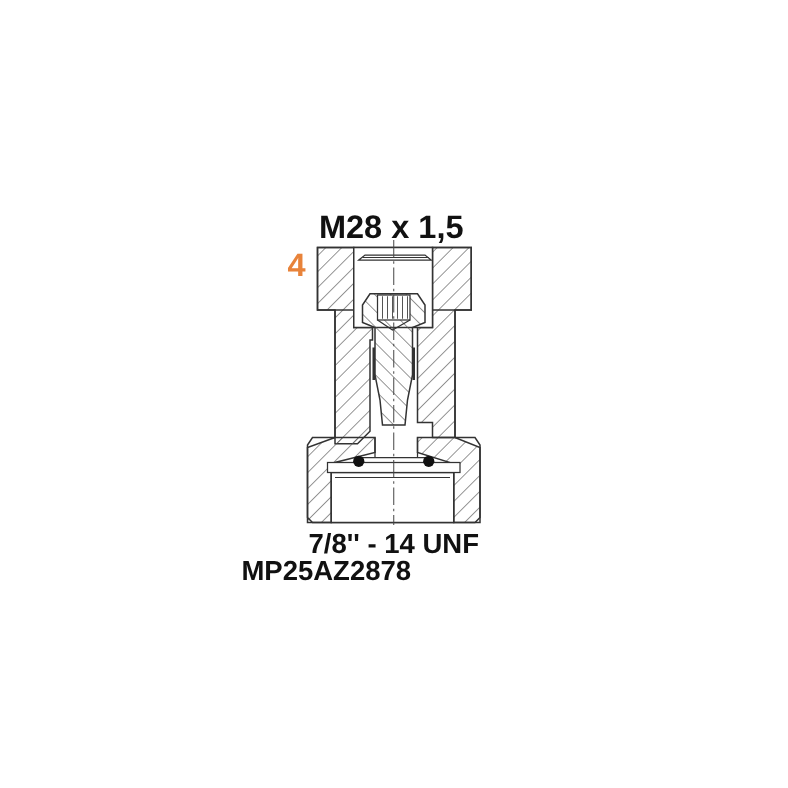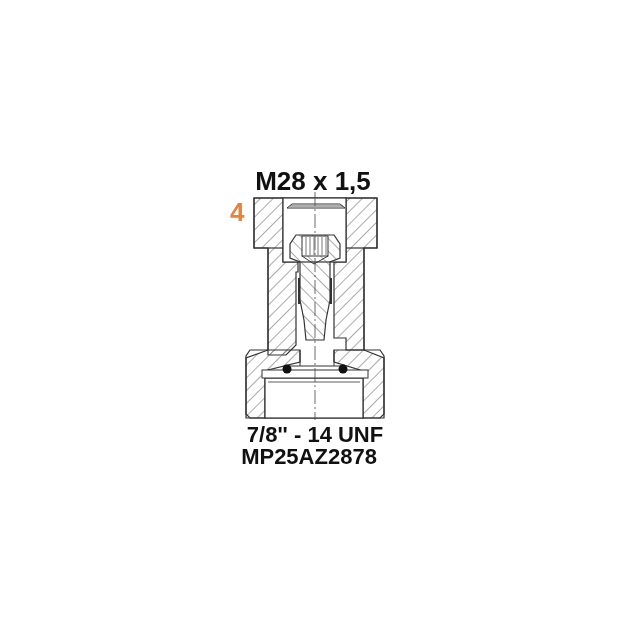--- a/index.html
+++ b/index.html
@@ -2,21 +2,21 @@
 <html><head>
 <meta charset="utf-8">
 <style>
   html, body { margin: 0; padding: 0; background: #ffffff; }
   body { width: 630px; height: 630px; position: relative; overflow: hidden;
          font-family: "Liberation Sans", sans-serif; }
   .label { position: absolute; font-weight: bold; color: #111111; white-space: nowrap; }
   #top-thread { left: 0; width: 626px; text-align: center; top: 166px; font-size: 26px; }
   #item-num { left: 230px; top: 197px; font-size: 26px; color: #e8833a; }
   #bottom-thread { left: 0; width: 630px; text-align: center; top: 422px; font-size: 22px; }
-  #part-code { left: 0; width: 522px; text-align: center; top: 444px; font-size: 22px; margin-left: 48px; }
+  #part-code { left: 0; width: 522px; text-align: center; top: 444px; font-size: 22px; }
   svg#drawing { position: absolute; left: 0; top: 0; }
 </style>
 </head>
 <body>
 
 <svg id="drawing" width="630" height="630" viewBox="0 0 630 630" xmlns="http://www.w3.org/2000/svg">
   <defs>
     <pattern id="hatch" patternUnits="userSpaceOnUse" width="9" height="9" patternTransform="rotate(45)">
       <line x1="0" y1="0" x2="0" y2="9" stroke="#555555" stroke-width="1"></line>
     </pattern>

